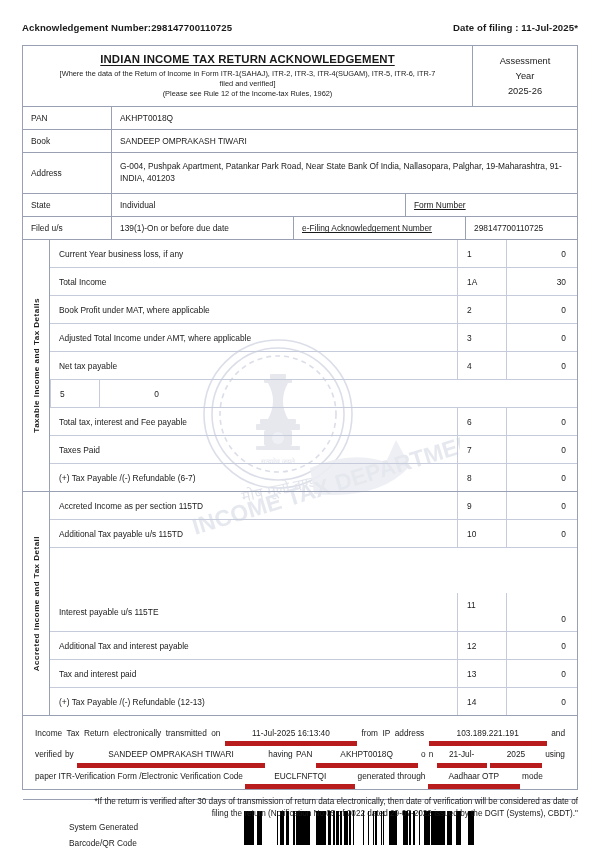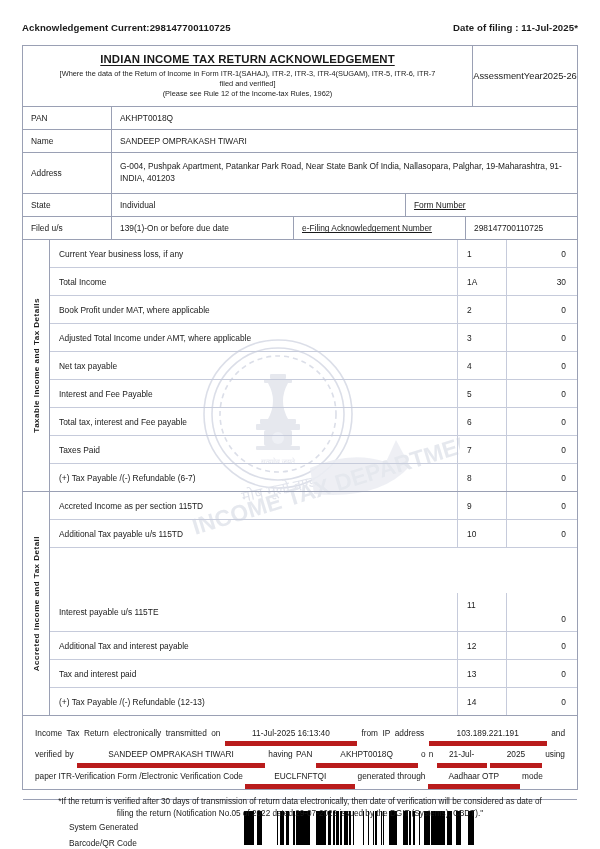--- a/index.html
+++ b/index.html
@@ -77,20 +77,21 @@
   }
   .title-sub {
     font-size: 7.4px;
     line-height: 1.32;
     color: #1a1a1a;
   }
   .ay-box {
     width: 104px;
     border-left: 1px solid #9aa0b4;
     display: flex;
+    flex-direction: column;
     align-items: center;
     justify-content: center;
     font-size: 9.3px;
     line-height: 1.62;
     text-align: center;
   }
 
   
   .inforow {
     display: flex;
@@ -238,21 +239,21 @@
     text-decoration: underline;
     text-underline-offset: 2.5px;
   }
 
   
   .footnote {
     position: absolute;
     left: 22px;
     right: 22px;
     bottom: 28px;
-    text-align: center;
+    text-align: right;
     font-size: 8.2px;
     line-height: 1.55;
     z-index: 3;
   }
 </style>
 </head>
 <body>
 
 <div class="page">
 
@@ -274,21 +275,21 @@
         <rect x="96" y="128" width="44" height="4" rx="1"></rect>
       </g>
       <text x="118" y="146" font-family="'Liberation Sans',sans-serif" font-size="7" fill="#c3c8d8" text-anchor="middle">सत्यमेव जयते</text>
       <text x="120" y="176" font-family="'Liberation Sans',sans-serif" font-size="15" fill="#c3c8d8" text-anchor="middle" transform="rotate(-12 120 176)">मोष मूलो दण्ड</text>
       <path d="M150 150 q40 -18 76 -6 l10 -22 l14 26 q-30 34 -96 28 z" fill="#d9dde8" opacity="0.9"></path>
       <text x="182" y="172" font-family="'Liberation Sans',sans-serif" font-size="23" font-weight="bold" fill="#cdd2de" text-anchor="middle" transform="rotate(-17 182 172)">INCOME TAX DEPARTMENT</text>
     </svg>
   </div>
 
   <div class="top-line">
-    <div>Acknowledgement Current:298147700110725</div>
+    <div>Acknowledgement Number:298147700110725</div>
     <div>Date of filing : 11-Jul-2025*</div>
   </div>
 
   <div class="frame">
 
     <div class="title-band">
       <div class="title-main">
         <h1>INDIAN INCOME TAX RETURN ACKNOWLEDGEMENT</h1>
         <div class="title-sub">
           <div>[Where the data of the Return of Income in Form ITR-1(SAHAJ), ITR-2, ITR-3, ITR-4(SUGAM), ITR-5, ITR-6, ITR-7</div>
@@ -302,21 +303,21 @@
         <div>2025-26</div>
       </div>
     </div>
 
     <div class="inforow">
       <div class="lbl-col">PAN</div>
       <div class="val-col">AKHPT0018Q</div>
     </div>
 
     <div class="inforow">
-      <div class="lbl-col">Name</div>
+      <div class="lbl-col">Book</div>
       <div class="val-col">SANDEEP OMPRAKASH TIWARI</div>
     </div>
 
     <div class="inforow" style="min-height:40px">
       <div class="lbl-col">Address</div>
       <div class="val-col wrap">G-004, Pushpak Apartment, Patankar Park Road, Near State Bank Of India, Nallasopara, Palghar, 19-Maharashtra, 91-INDIA, 401203</div>
     </div>
 
     <div class="inforow">
       <div class="lbl-col">State</div>
@@ -355,21 +356,20 @@
           <div class="t-desc">Adjusted Total Income under AMT, where applicable</div>
           <div class="t-no">3</div>
           <div class="t-val">0</div>
         </div>
         <div class="trow">
           <div class="t-desc">Net tax payable</div>
           <div class="t-no">4</div>
           <div class="t-val">0</div>
         </div>
         <div class="trow">
-          <div class="t-desc">Interest and Fee Payable</div>
           <div class="t-no">5</div>
           <div class="t-val">0</div>
         </div>
         <div class="trow">
           <div class="t-desc">Total tax, interest and Fee payable</div>
           <div class="t-no">6</div>
           <div class="t-val">0</div>
         </div>
         <div class="trow">
           <div class="t-desc">Taxes Paid</div>

